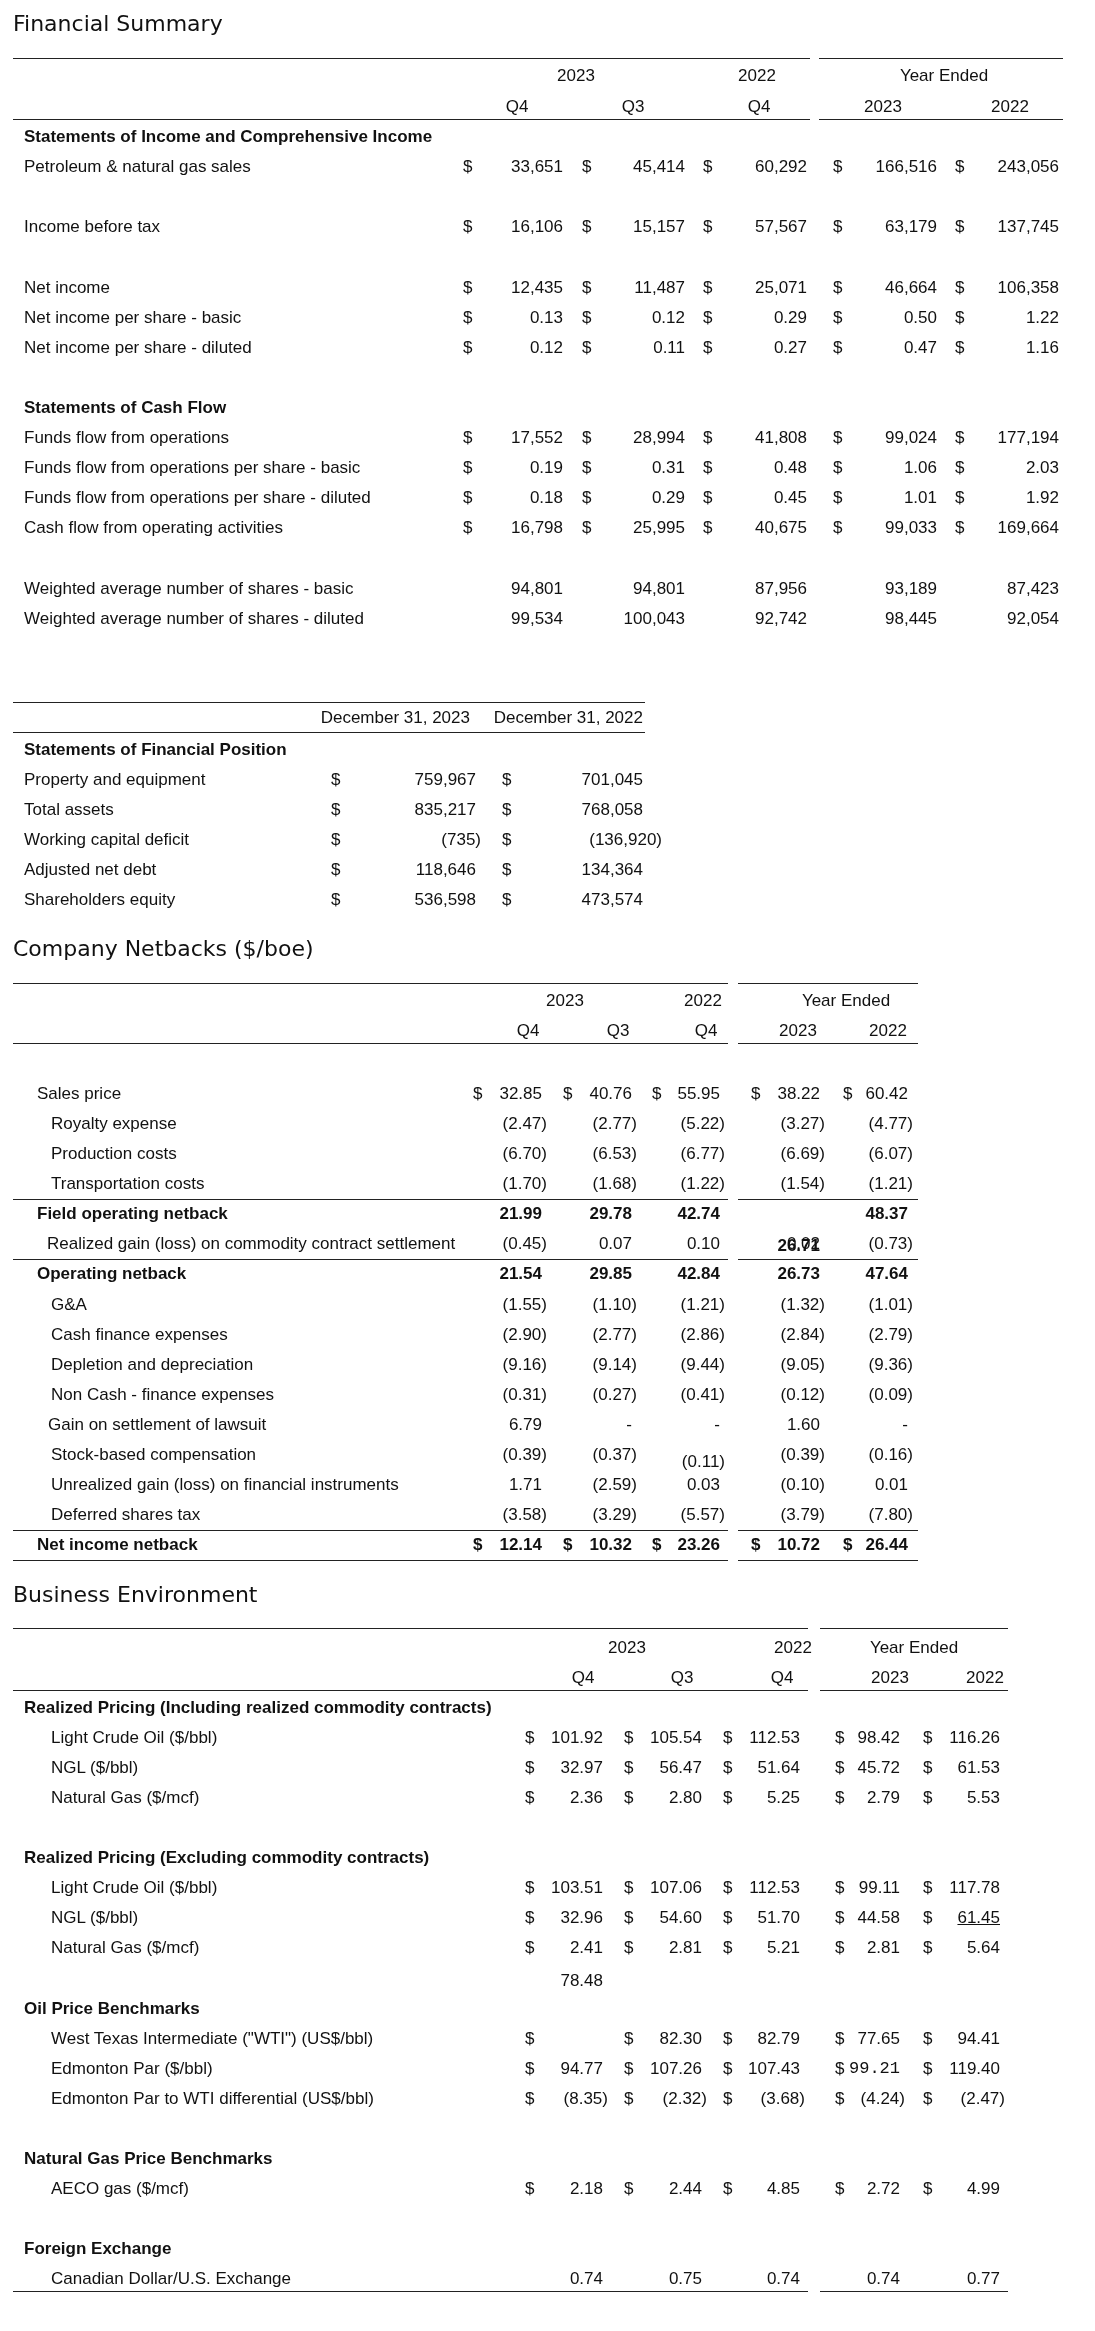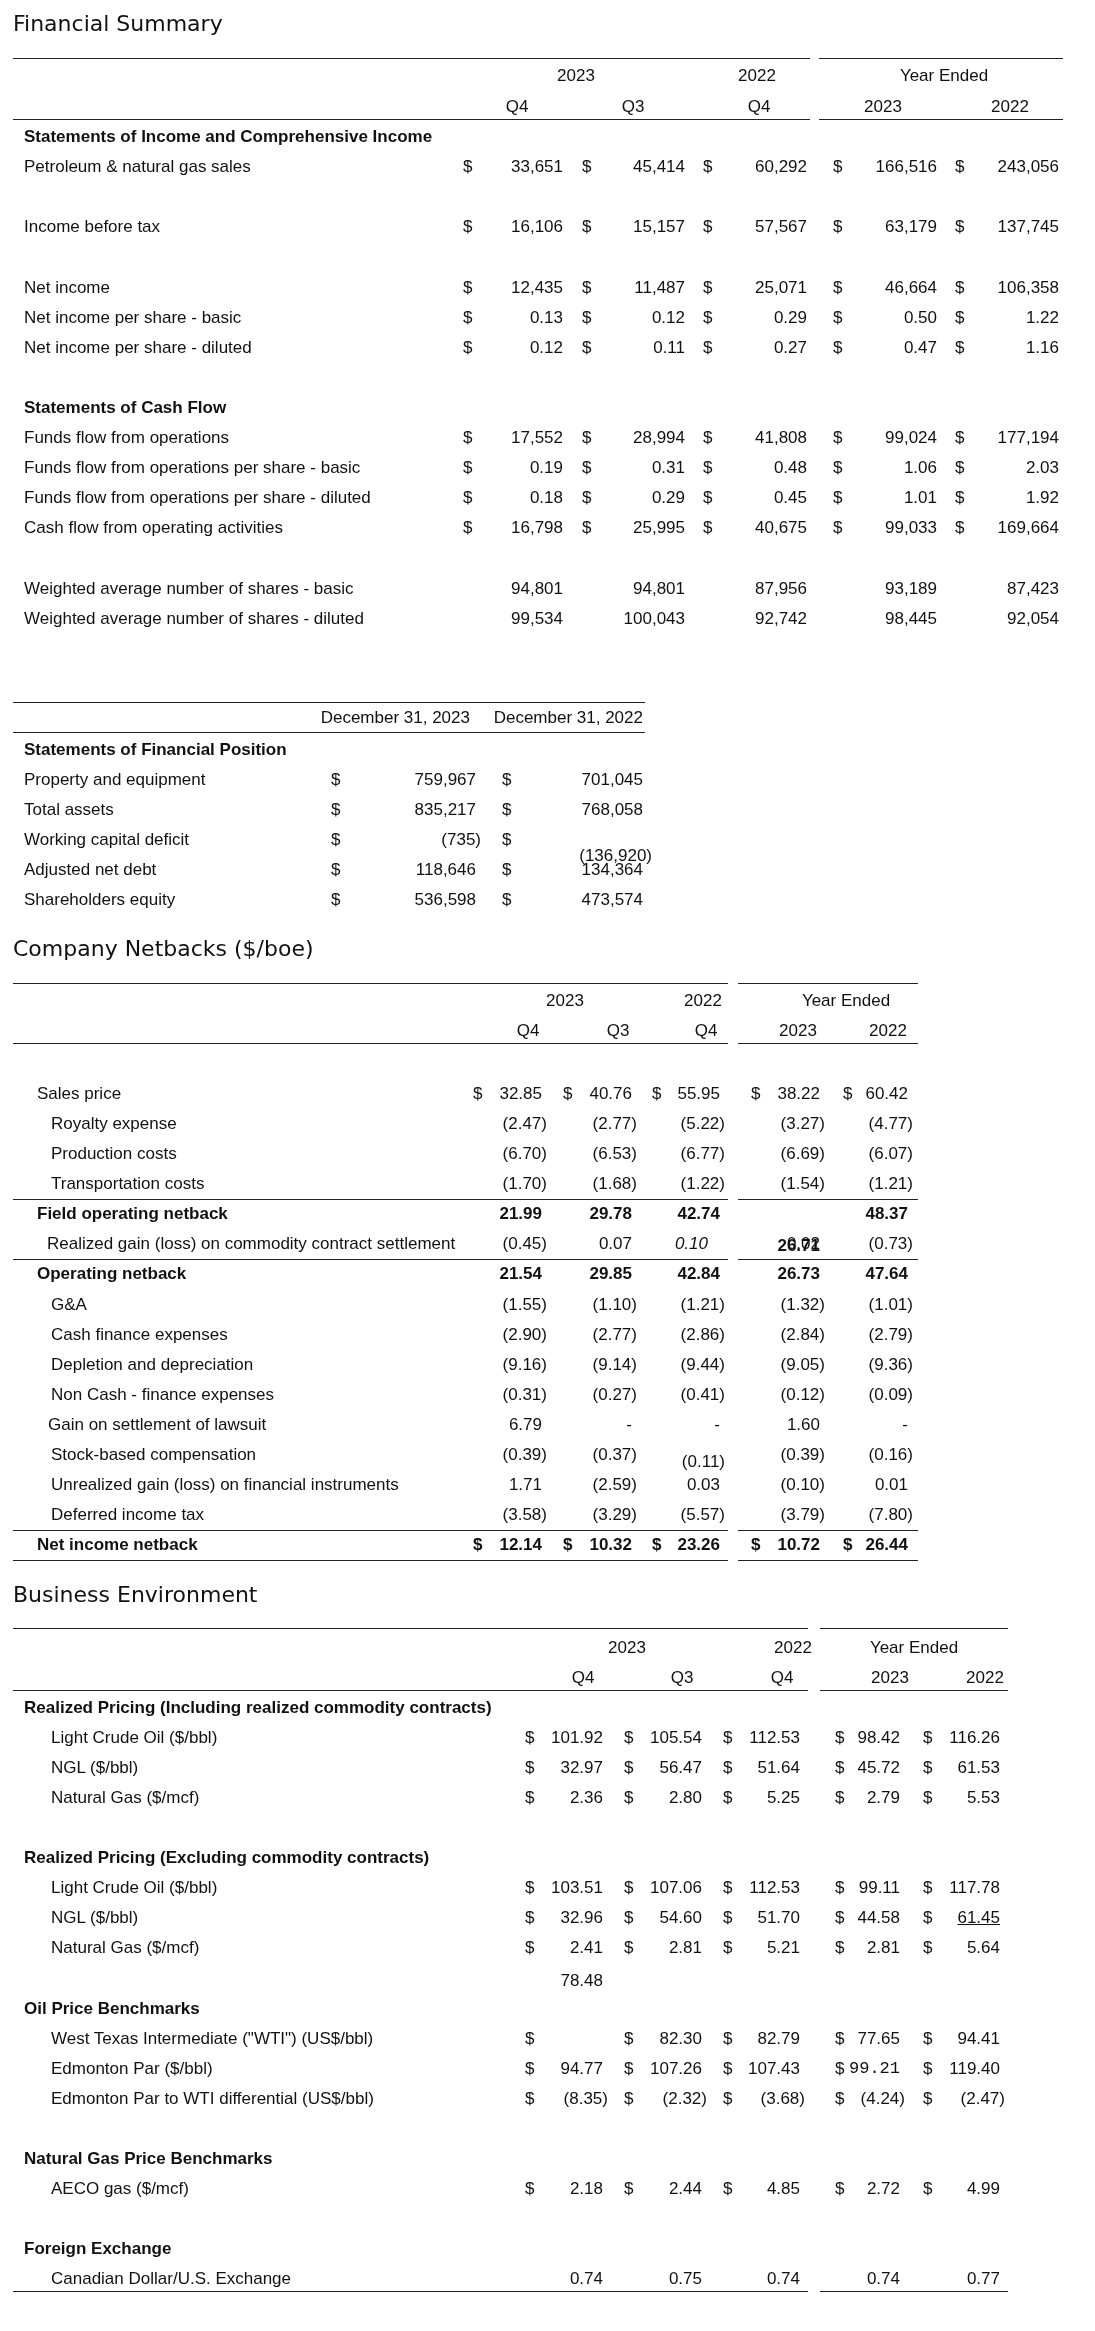--- a/index.html
+++ b/index.html
@@ -162,21 +162,21 @@
     <div class="cell val" style="right: 452px; top: 780px;">701,045</div>
     <div class="cell lbl" style="left: 24px; top: 810px;">Total assets</div>
     <div class="cell dol" style="left: 331px; top: 810px;">$</div>
     <div class="cell val" style="right: 619px; top: 810px;">835,217</div>
     <div class="cell dol" style="left: 502px; top: 810px;">$</div>
     <div class="cell val" style="right: 452px; top: 810px;">768,058</div>
     <div class="cell lbl" style="left: 24px; top: 840px;">Working capital deficit</div>
     <div class="cell dol" style="left: 331px; top: 840px;">$</div>
     <div class="cell val" style="right: 614px; top: 840px;">(735)</div>
     <div class="cell dol" style="left: 502px; top: 840px;">$</div>
-    <div class="cell val" style="right: 443px; top: 840px; margin-top: 16px;">(136,920)</div>
+    <div class="cell val" style="right: 433px; top: 840px;">(136,920)</div>
     <div class="cell lbl" style="left: 24px; top: 870px;">Adjusted net debt</div>
     <div class="cell dol" style="left: 331px; top: 870px;">$</div>
     <div class="cell val" style="right: 619px; top: 870px;">118,646</div>
     <div class="cell dol" style="left: 502px; top: 870px;">$</div>
     <div class="cell val" style="right: 452px; top: 870px;">134,364</div>
     <div class="cell lbl" style="left: 24px; top: 900px;">Shareholders equity</div>
     <div class="cell dol" style="left: 331px; top: 900px;">$</div>
     <div class="cell val" style="right: 619px; top: 900px;">536,598</div>
     <div class="cell dol" style="left: 502px; top: 900px;">$</div>
     <div class="cell val" style="right: 452px; top: 900px;">473,574</div>
@@ -227,21 +227,21 @@
     <div class="hline" style="left: 738px; width: 180px; top: 1199.28px;"></div>
     <div class="cell lbl bold" style="left: 37px; top: 1214.35px;">Field operating netback</div>
     <div class="cell val bold" style="right: 553px; top: 1214.35px;">21.99</div>
     <div class="cell val bold" style="right: 463px; top: 1214.35px;">29.78</div>
     <div class="cell val bold" style="right: 375px; top: 1214.35px;">42.74</div>
     <div class="cell val bold" style="right: 275px; top: 1214.35px; margin-top: 32px;">26.71</div>
     <div class="cell val bold" style="right: 187px; top: 1214.35px;">48.37</div>
     <div class="cell lbl" style="left: 47px; top: 1244.42px;">Realized gain (loss) on commodity contract settlement</div>
     <div class="cell val" style="right: 548px; top: 1244.42px;">(0.45)</div>
     <div class="cell val" style="right: 463px; top: 1244.42px;">0.07</div>
-    <div class="cell val" style="right: 387px; top: 1244.42px; font-style: italic;">0.10</div>
+    <div class="cell val" style="right: 375px; top: 1244.42px;">0.10</div>
     <div class="cell val" style="right: 275px; top: 1244.42px;">0.02</div>
     <div class="cell val" style="right: 182px; top: 1244.42px;">(0.73)</div>
     <div class="hline" style="left: 13px; width: 715px; top: 1259.42px;"></div>
     <div class="hline" style="left: 738px; width: 180px; top: 1259.42px;"></div>
     <div class="cell lbl bold" style="left: 37px; top: 1274.49px;">Operating netback</div>
     <div class="cell val bold" style="right: 553px; top: 1274.49px;">21.54</div>
     <div class="cell val bold" style="right: 463px; top: 1274.49px;">29.85</div>
     <div class="cell val bold" style="right: 375px; top: 1274.49px;">42.84</div>
     <div class="cell val bold" style="right: 275px; top: 1274.49px;">26.73</div>
     <div class="cell val bold" style="right: 187px; top: 1274.49px;">47.64</div>
@@ -280,21 +280,21 @@
     <div class="cell val" style="right: 458px; top: 1454.91px;">(0.37)</div>
     <div class="cell val" style="right: 370px; top: 1454.91px; margin-top: 7px;">(0.11)</div>
     <div class="cell val" style="right: 270px; top: 1454.91px;">(0.39)</div>
     <div class="cell val" style="right: 182px; top: 1454.91px;">(0.16)</div>
     <div class="cell lbl" style="left: 51px; top: 1484.98px;">Unrealized gain (loss) on financial instruments</div>
     <div class="cell val" style="right: 553px; top: 1484.98px;">1.71</div>
     <div class="cell val" style="right: 458px; top: 1484.98px;">(2.59)</div>
     <div class="cell val" style="right: 375px; top: 1484.98px;">0.03</div>
     <div class="cell val" style="right: 270px; top: 1484.98px;">(0.10)</div>
     <div class="cell val" style="right: 187px; top: 1484.98px;">0.01</div>
-    <div class="cell lbl" style="left: 51px; top: 1515.05px;">Deferred income tax</div>
+    <div class="cell lbl" style="left: 51px; top: 1515.05px;">Deferred shares tax</div>
     <div class="cell val" style="right: 548px; top: 1515.05px;">(3.58)</div>
     <div class="cell val" style="right: 458px; top: 1515.05px;">(3.29)</div>
     <div class="cell val" style="right: 370px; top: 1515.05px;">(5.57)</div>
     <div class="cell val" style="right: 270px; top: 1515.05px;">(3.79)</div>
     <div class="cell val" style="right: 182px; top: 1515.05px;">(7.80)</div>
     <div class="hline" style="left: 13px; width: 715px; top: 1530.05px;"></div>
     <div class="hline" style="left: 738px; width: 180px; top: 1530.05px;"></div>
     <div class="cell lbl bold" style="left: 37px; top: 1545.12px;">Net income netback</div>
     <div class="cell dol bold" style="left: 473px; top: 1545.12px;">$</div>
     <div class="cell val bold" style="right: 553px; top: 1545.12px;">12.14</div>

